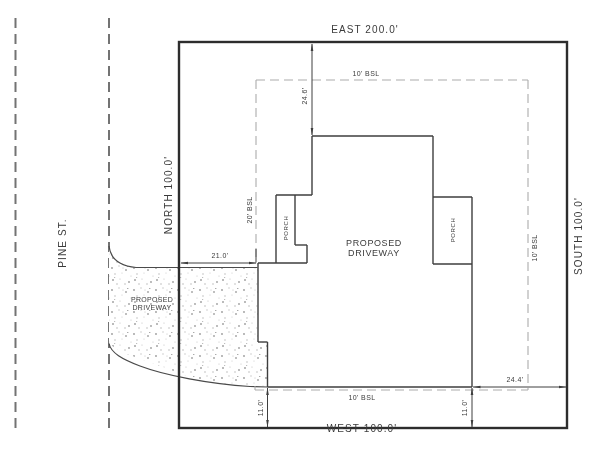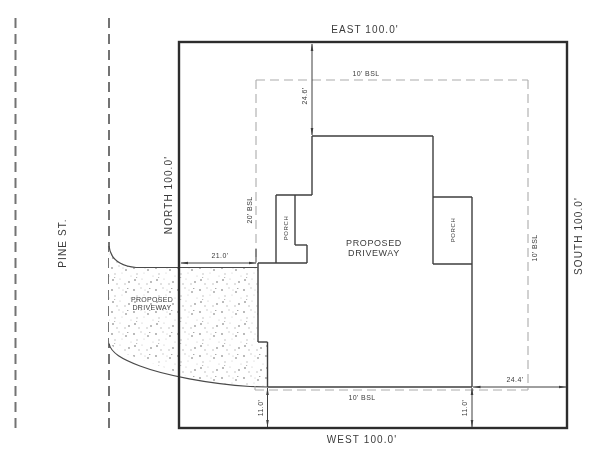--- a/index.html
+++ b/index.html
@@ -116,22 +116,22 @@
       <polygon class="arr" points="267.5,427.5 266.2,420 268.8,420"></polygon>
 
       <path class="dim" d="M472,388 V427"></path>
       <polygon class="arr" points="472,387.5 470.7,395 473.3,395"></polygon>
       <polygon class="arr" points="472,427.5 470.7,420 473.3,420"></polygon>
     </g>
   </svg>
 
   <div class="lbl rot s10" style="left:63px; top:243px;">PINE ST.</div>
 
-  <div class="lbl s10" style="left:365px; top:30px;">EAST 100.0'</div>
-  <div class="lbl s10" style="left:362px; top:440px;">WEST 100.0'</div>
+  <div class="lbl s10" style="left:365px; top:30px;">EAST 200.0'</div>
+  <div class="lbl s10" style="left:362px; top:429px;">WEST 100.0'</div>
   <div class="lbl rot s10" style="left:169px; top:195px;">NORTH 100.0'</div>
   <div class="lbl rot s10" style="left:579px; top:236px;">SOUTH 100.0'</div>
 
   <div class="lbl s7" style="left:366px; top:73px;">10' BSL</div>
   <div class="lbl rot s7" style="left:249px; top:210px;">20' BSL</div>
   <div class="lbl rot s7" style="left:534px; top:248px;">10' BSL</div>
   <div class="lbl s7" style="left:362px; top:397px;">10' BSL</div>
 
   <div class="lbl s9" style="left:374px; top:248px;">
     <div>PROPOSED</div>

